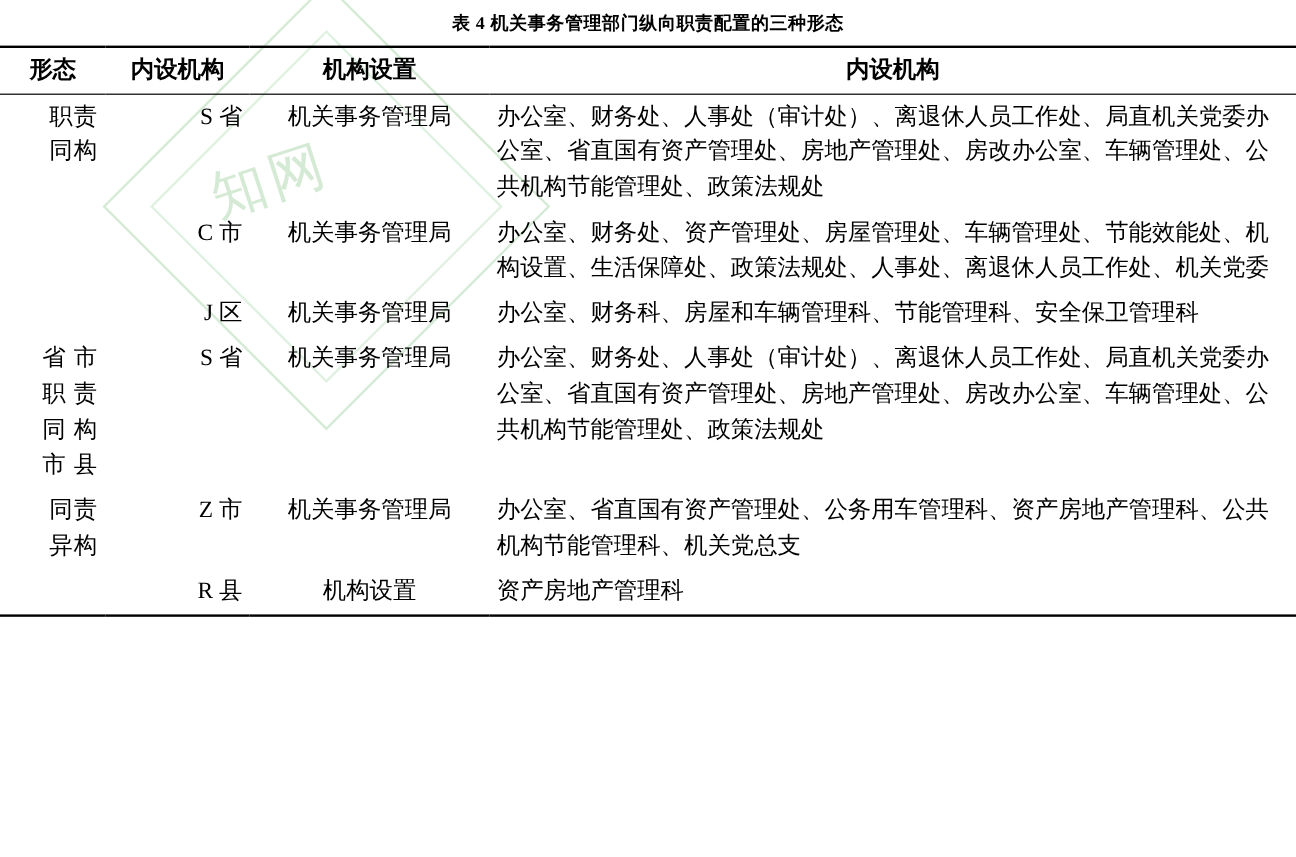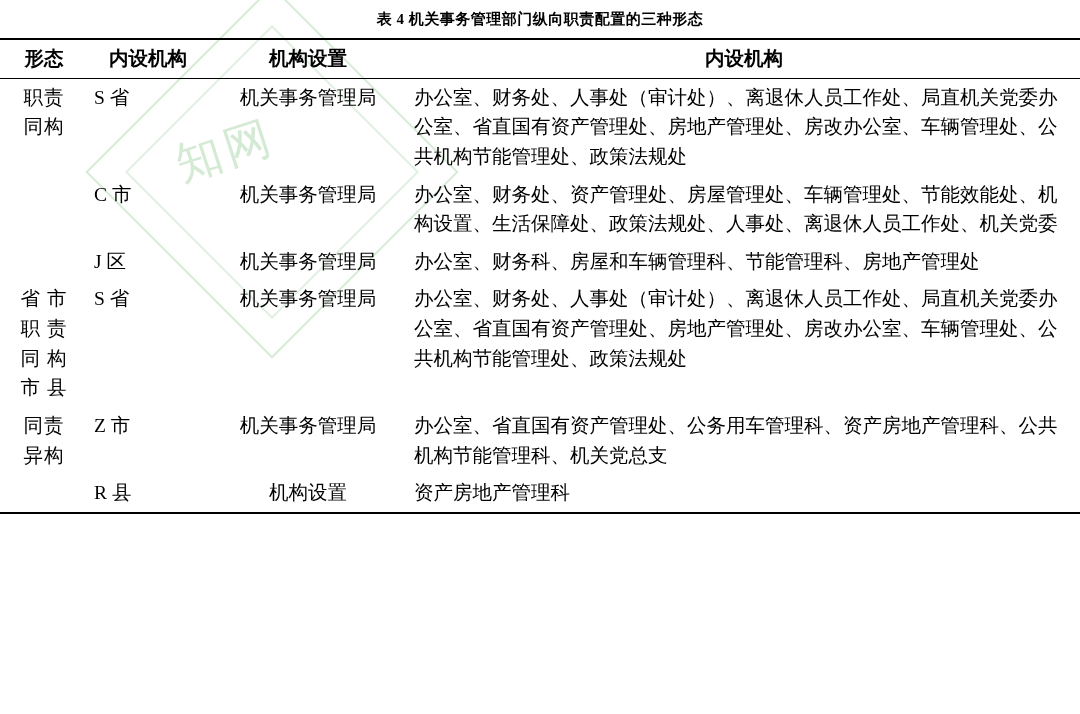--- a/index.html
+++ b/index.html
@@ -89,28 +89,28 @@
   .top-rule { border-top: 2.5px solid #000; }
   .head-rule { border-bottom: 1.6px solid #000; }
   .bottom-rule { border-bottom: 2.5px solid #000; }
 
   col.c-form { width: 88px; }
   col.c-level { width: 120px; }
   col.c-org { width: 200px; }
   col.c-inner { width: 672px; }
 
   td.form-cell {
-    text-align: center;
+    text-align: right;
     padding-left: 12px;
     padding-top: 6px;
     letter-spacing: 1px;
     font-family: Liberation Serif, serif;
   }
   td.level-cell {
-    text-align: left;
+    text-align: right;
     white-space: nowrap;
   }
   td.org-cell {
     text-align: center;
     white-space: nowrap;
   }
   td.inner-cell {
     text-align: left;
     padding-left: 4px;
     padding-right: 14px;
@@ -158,21 +158,21 @@
         <td class="inner-cell pad-top">办公室、财务处、人事处（审计处）、离退休人员工作处、局直机关党委办公室、省直国有资产管理处、房地产管理处、房改办公室、车辆管理处、公共机构节能管理处、政策法规处</td>
       </tr>
       <tr>
         <td class="level-cell">C 市</td>
         <td class="org-cell">机关事务管理局</td>
         <td class="inner-cell">办公室、财务处、资产管理处、房屋管理处、车辆管理处、节能效能处、机构设置、生活保障处、政策法规处、人事处、离退休人员工作处、机关党委</td>
       </tr>
       <tr>
         <td class="level-cell">J 区</td>
         <td class="org-cell">机关事务管理局</td>
-        <td class="inner-cell">办公室、财务科、房屋和车辆管理科、节能管理科、房地产管理处</td>
+        <td class="inner-cell">办公室、财务科、房屋和车辆管理科、节能管理科、安全保卫管理科</td>
       </tr>
 
       <tr>
         <td class="form-cell">
           <div class="form-lines">
             <span>省 市</span>
             <span>职 责</span>
             <span>同 构</span>
             <span>市 县</span>
           </div>

